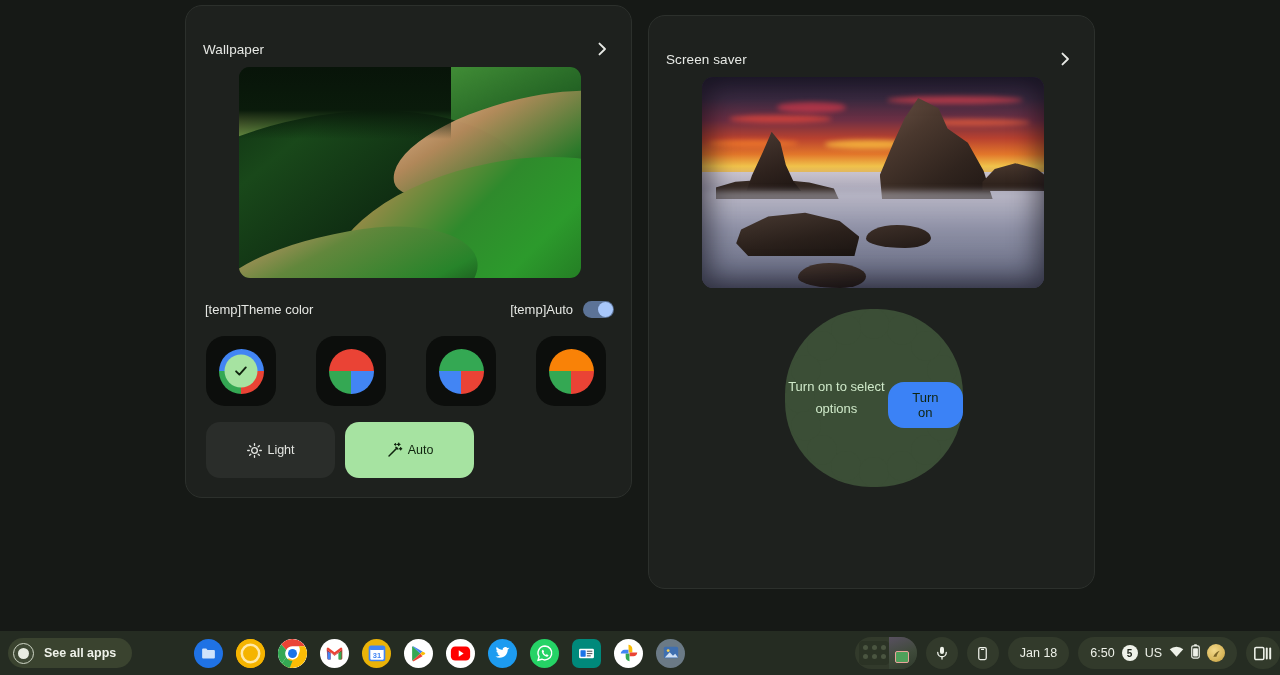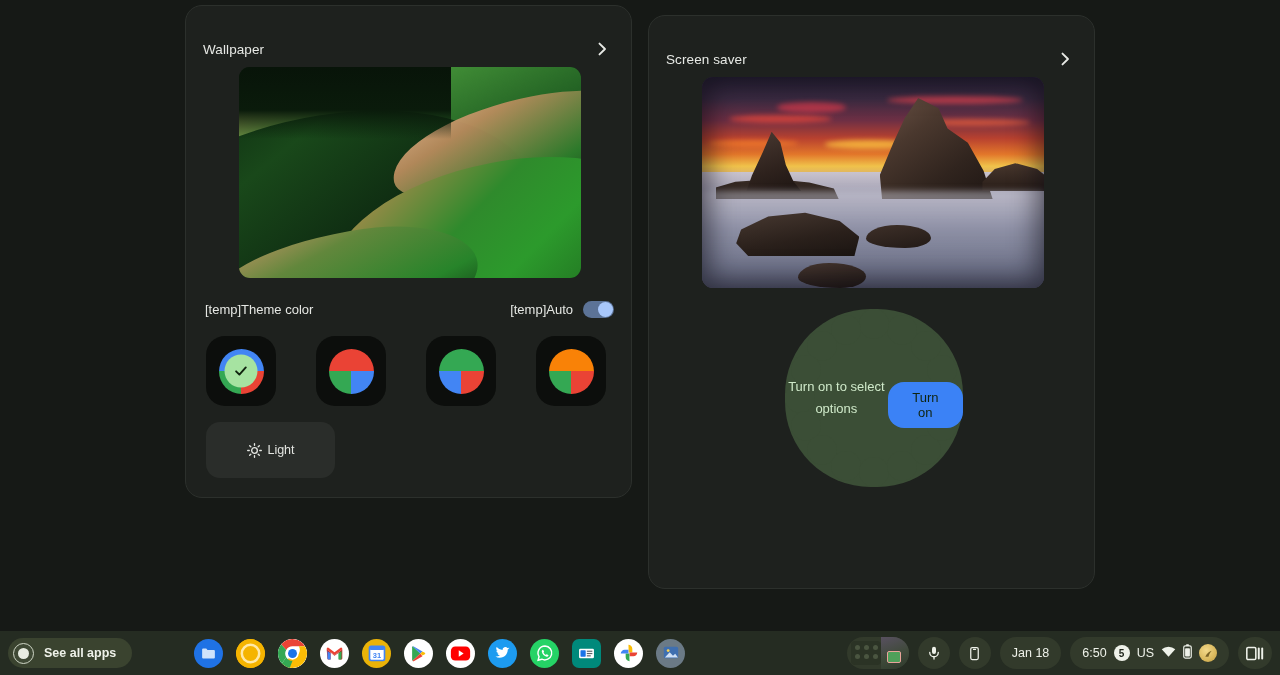--- a/index.html
+++ b/index.html
@@ -258,21 +258,21 @@
   .launcher .ltext { font-size:12.5px; color:#eef1e9; font-weight:700; }
 
   .apps { display:flex; align-items:center; gap:13px; margin-left:62px; }
   .app {
     width:29px; height:29px; border-radius:50%;
     position:relative; display:flex; align-items:center; justify-content:center;
     cursor:pointer; overflow:hidden;
   }
   .app svg, .app .glyph { display:block; }
 
-  .shelf-right { margin-left:auto; display:flex; align-items:center; gap:9px; padding-right:8px; }
+  .shelf-right { margin-left:auto; display:flex; align-items:center; gap:9px; padding-right:0; }
   .desk-preview {
     width:62px; height:32px; border-radius:16px;
     background:#323a2b; position:relative; overflow:hidden; cursor:pointer;
   }
   .desk-left {
     position:absolute; left:4px; top:4px; width:30px; height:24px;
     border-radius:4px; background:#2b3325;
   }
   .desk-left span {
     position:absolute; width:5px; height:5px; border-radius:50%;
@@ -386,20 +386,32 @@
 
     <div class="modes">
       <div class="mode">
         <span>
           <svg width="17" height="17" viewBox="0 0 24 24" fill="none" stroke="#e3e5e1" stroke-width="1.9" stroke-linecap="round">
             <circle cx="12" cy="12" r="4"></circle>
             <path d="M12 2.4v2.2M12 19.4v2.2M2.4 12h2.2M19.4 12h2.2M5.2 5.2l1.6 1.6M17.2 17.2l1.6 1.6M18.8 5.2l-1.6 1.6M6.8 17.2l-1.6 1.6"></path>
           </svg>
         </span>
         <span class="mlabel">Light</span>
+      </div>
+      <div class="mode selected">
+        <span>
+          <svg width="18" height="18" viewBox="0 0 24 24" fill="none" stroke="#10240f" stroke-width="1.9" stroke-linecap="round" stroke-linejoin="round">
+            <path d="M4 20 L14.5 9.5"></path>
+            <path d="M13.2 8.2 L15.8 10.8"></path>
+            <path d="M17 3v3M15.5 4.5h3"></path>
+            <path d="M19.5 9v2.6M18.2 10.3h2.6"></path>
+            <path d="M12.5 3.6v1.8M11.6 4.5h1.8"></path>
+          </svg>
+        </span>
+        <span class="mlabel">Auto</span>
       </div>
     </div>
   </div>
 
   <div class="card" id="screensaver-card">
 
     <div class="card-header">
       <span class="card-title">Screen saver</span>
       <span class="chev">
         <svg width="18" height="18" viewBox="0 0 18 18">

